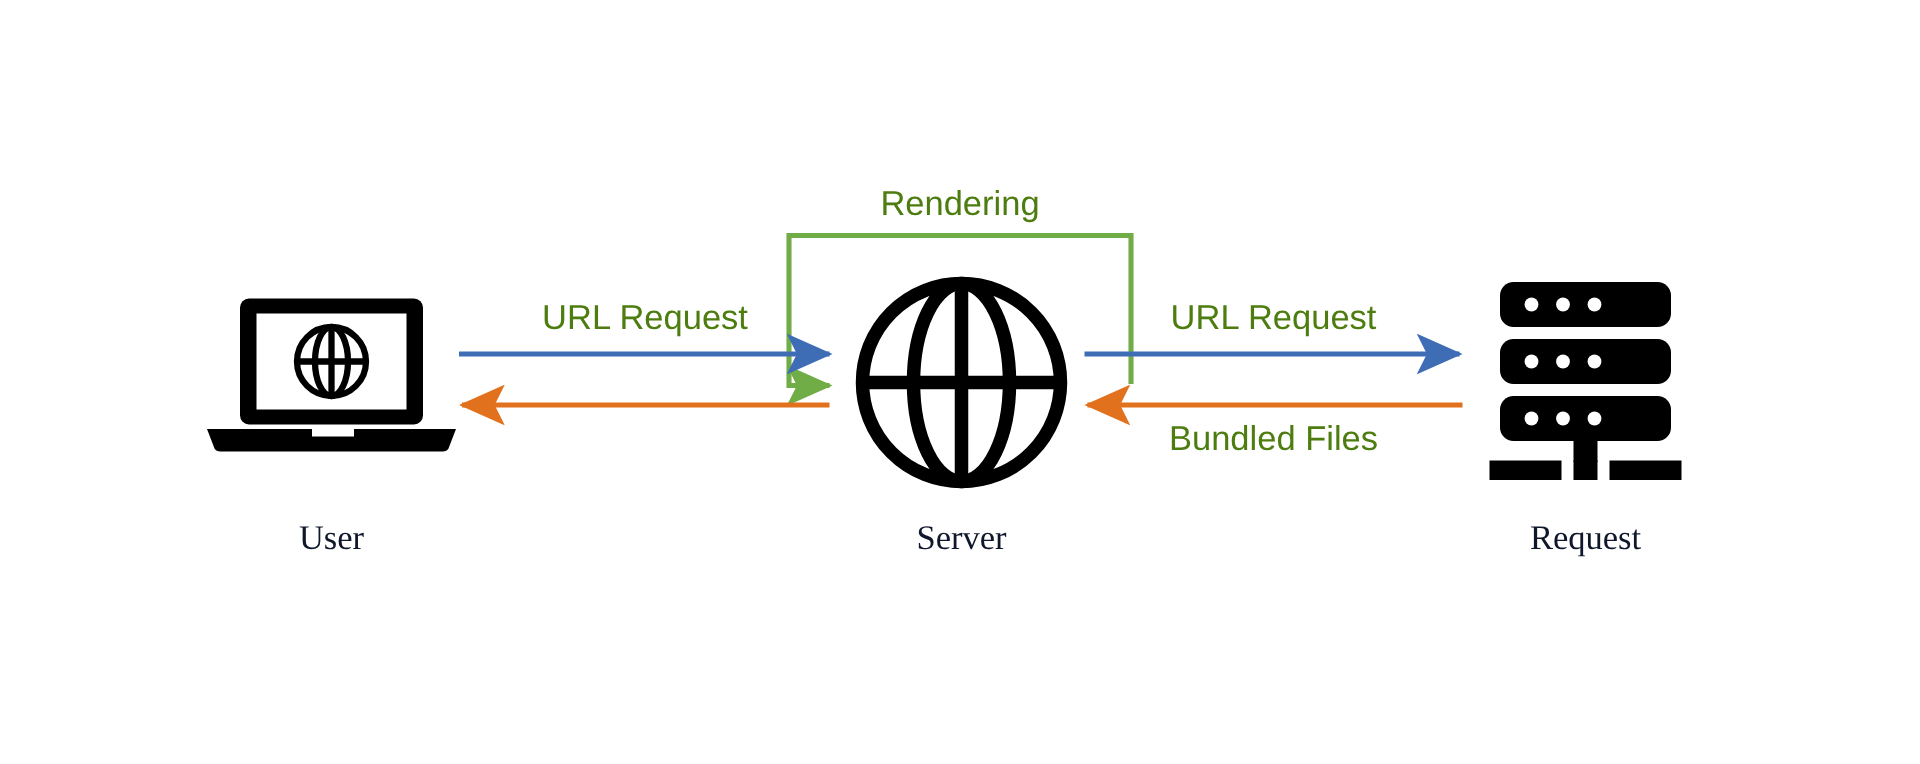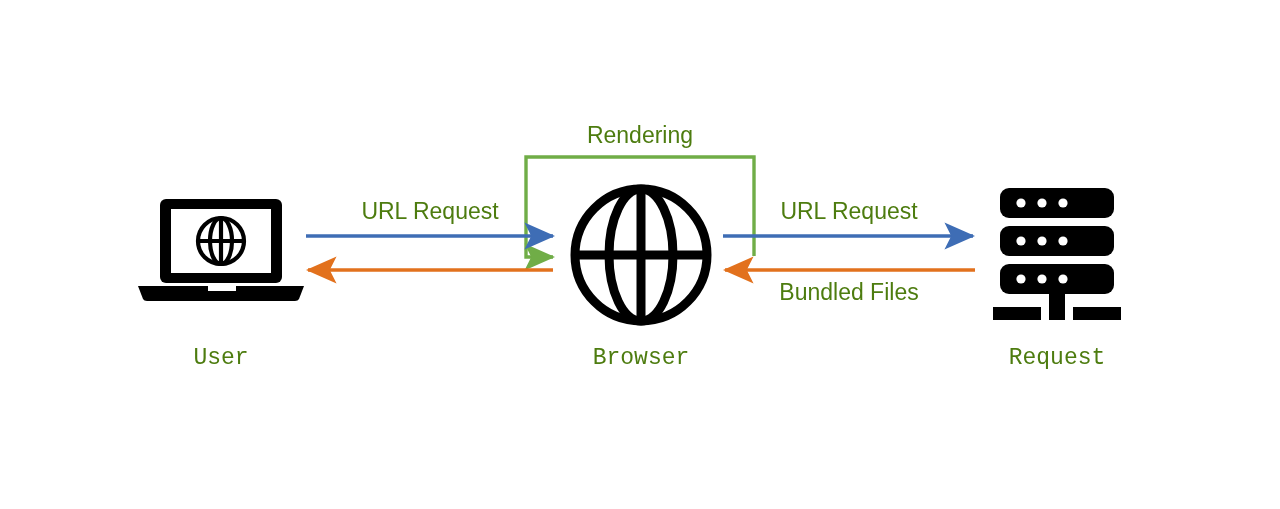--- a/index.html
+++ b/index.html
@@ -24,23 +24,23 @@
     position: absolute;
     left: 0;
     top: 0;
     width: 1280px;
     height: 509px;
     overflow: visible;
   }
   .node-label {
     position: absolute;
     text-align: center;
-    font-family: Liberation Mono, monospace;
+    font-family: Liberation Serif, serif;
     font-size: 23px;
-    color: #4d7c0f;
+    color: #0f172a;
     white-space: nowrap;
     line-height: 1;
   }
   .edge-label {
     position: absolute;
     text-align: center;
     font-family: "Liberation Sans", sans-serif;
     font-size: 23px;
     color: #4d7c0f;
     white-space: nowrap;
@@ -103,21 +103,21 @@
   <div class="icon-box" style="left:569px; top:183px; width:144px; height:144px;">
     <svg width="144" height="144" viewBox="0 0 144 144" xmlns="http://www.w3.org/2000/svg">
       <g fill="none" stroke="#000000" stroke-width="9">
         <circle cx="72" cy="72" r="66"></circle>
         <ellipse cx="72" cy="72" rx="32" ry="66"></ellipse>
         <line x1="6" y1="72" x2="138" y2="72"></line>
         <line x1="72" y1="6" x2="72" y2="138"></line>
       </g>
     </svg>
   </div>
-  <div class="node-label" style="left:571px; top:347px; width:140px;">Browser</div>
+  <div class="node-label" style="left:571px; top:347px; width:140px;">Server</div>
 
   <div class="icon-box" style="left:992px; top:186px; width:130px; height:135px;">
     <svg width="130" height="135" viewBox="0 0 130 135" xmlns="http://www.w3.org/2000/svg">
 
       <g>
         <rect x="8" y="2" width="114" height="30" rx="9" ry="9" fill="#000000"></rect>
         <circle cx="29" cy="17" r="4.6" fill="#ffffff"></circle>
         <circle cx="50" cy="17" r="4.6" fill="#ffffff"></circle>
         <circle cx="71" cy="17" r="4.6" fill="#ffffff"></circle>
       </g>

